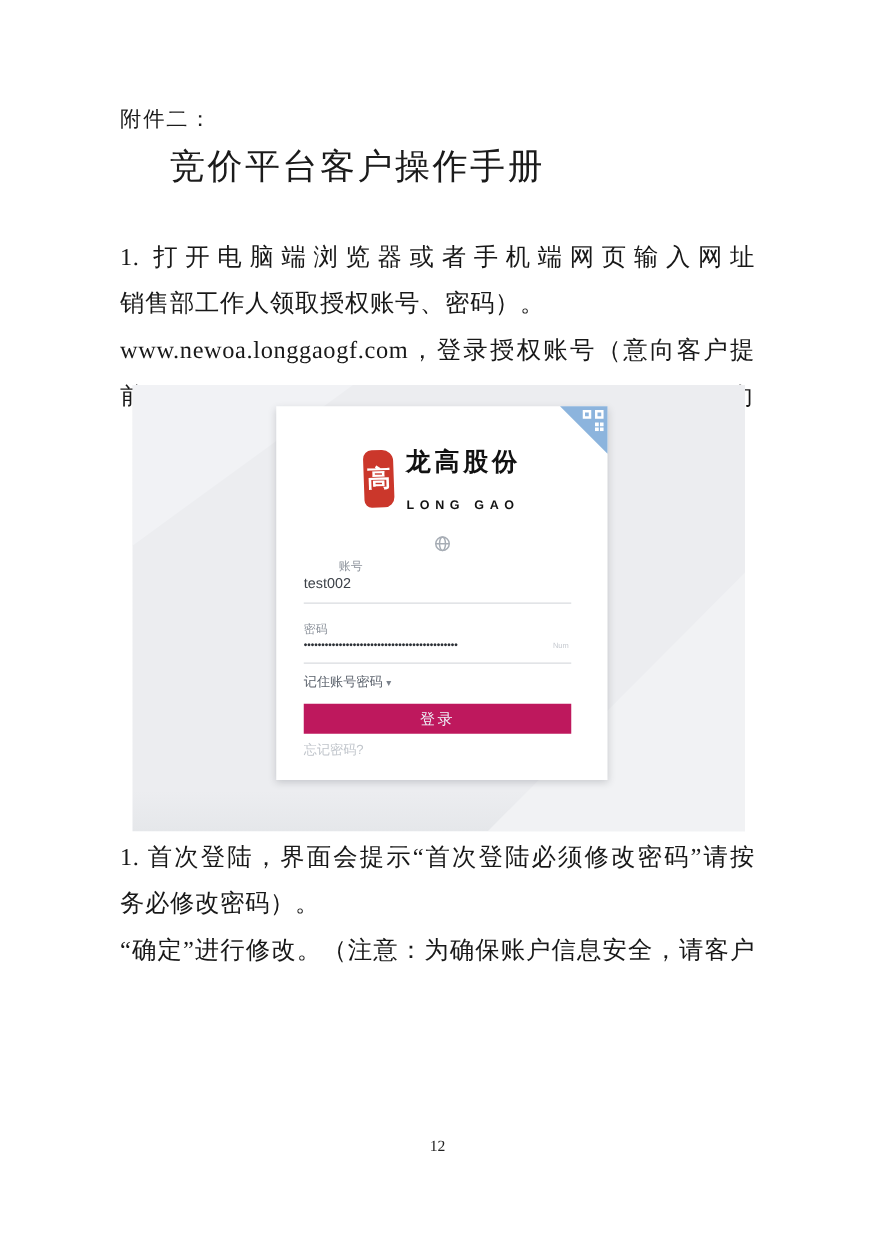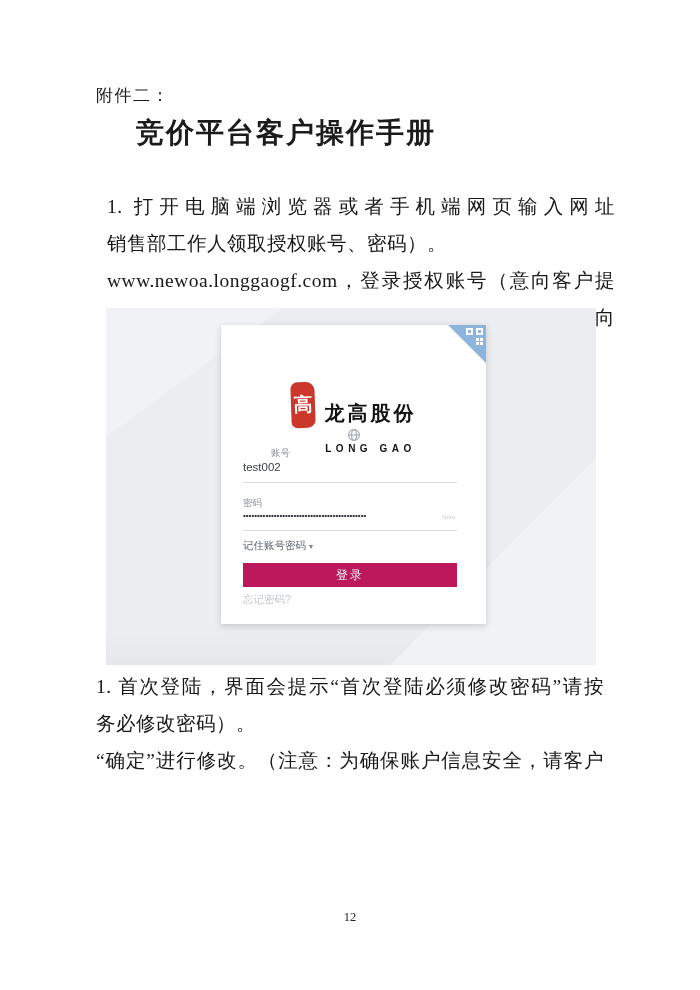--- a/index.html
+++ b/index.html
@@ -12,30 +12,30 @@
     overflow:hidden;
   }
 
   
   .attachment {
     position:absolute; left:96px; top:84px;
     font-size:17px; letter-spacing:1.5px;
   }
   .doc-title {
     position:absolute; left:0; top:114px; width:572px;
-    text-align:center; font-size:28px; font-weight:bold; letter-spacing:2px;
+    text-align:center; font-size:28px; font-weight:normal; letter-spacing:2px;
   }
   .para { position:absolute; left:96px; width:508px; font-size:19.5px; color:#181818; }
   .para .line {
     display:block; height:37px; line-height:37px;
     text-align:justify; text-align-last:justify;
     letter-spacing:0.5px;
   }
   .para .line.last { text-align-last:left; }
-  .para1 { top:188px;margin-left:11px; }
+  .para1 { top:188px; }
   .para2 { top:668px; }
   .page-number {
     position:absolute; left:0; top:910px; width:700px;
     text-align:center; font-size:12.5px; color:#222;
   }
 
   
   .screenshot {
     position:absolute; left:106px; top:308px; width:490px; height:357px;
     background:linear-gradient(to bottom, #ecedf0 91%, #e5e7ea 100%);
@@ -70,21 +70,21 @@
     display:flex; justify-content:center; align-items:center; gap:10px;
   }
   .seal {
     width:24px; height:46px; background:#cb372b;
     border-radius:7px 9px 8px 6px;
     color:#fff; display:flex; align-items:center; justify-content:center;
     font-family:"Liberation Serif",serif; font-weight:bold; font-size:19px;
     transform:rotate(-2deg);
   }
   .brand-text { text-align:center; color:#121212; }
-  .brand-cn { font-size:20px; font-weight:bold; letter-spacing:3px; font-family:"Liberation Serif",serif;margin-top:44px; }
+  .brand-cn { font-size:20px; font-weight:bold; letter-spacing:3px; font-family:"Liberation Serif",serif; }
   .brand-en { font-size:10px; font-weight:bold; letter-spacing:4.5px; margin-top:16px; }
 
   .globe { position:absolute; top:103px; left:50%; transform:translateX(-50%); }
 
   .field-area { position:absolute; left:22px; width:214px; top:0; height:100%; }
   .field-label { position:absolute; font-size:9.5px; color:#8d939c; }
   .acct-label { top:122px;padding-left:28px; }
   .acct-value { position:absolute; top:136px; font-size:11.5px; color:#3c4148; }
   .rule { position:absolute; left:0; width:214px; height:1px; background:#d9dce0; }
   .rule1 { top:157px; }

